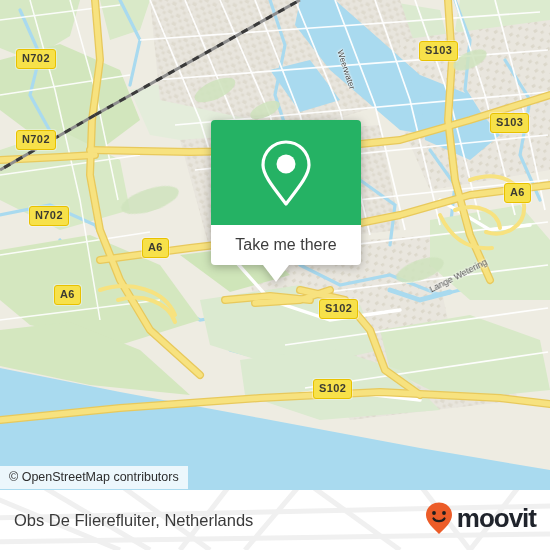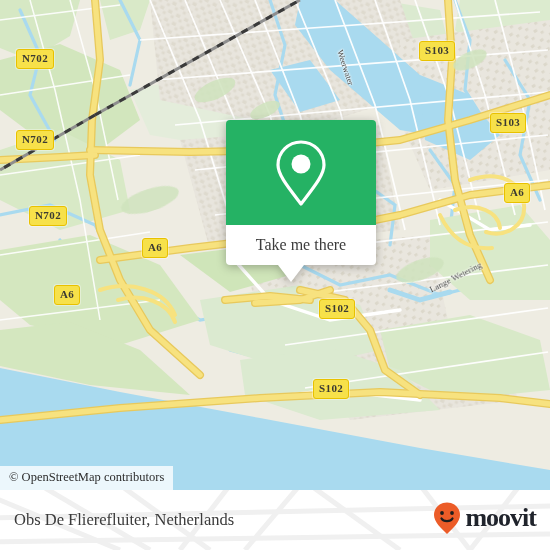--- a/index.html
+++ b/index.html
@@ -1,21 +1,21 @@
 <!DOCTYPE html>
 <html><head>
 <meta charset="utf-8">
 <style>
   html,body{margin:0;padding:0;}
   body{
     width:550px;height:550px;overflow:hidden;
     font-family:"Liberation Sans", sans-serif;
     background:#eef0e8;
   }
-  .screen{position:relative;width:550px;height:550px;overflow:hidden;background:#fff;font-family:Liberation Serif, serif;}
+  .screen{position:relative;width:550px;height:550px;overflow:hidden;background:#fff;}
 
   
   .map{position:absolute;left:0;top:0;width:550px;height:490px;overflow:hidden;background:#eceadf;}
   .map-svg{position:absolute;left:0;top:0;width:550px;height:490px;}
 
   
   .shield{
     position:absolute;
     background:#f7e14a;
     border:1.6px solid #e8c100;
@@ -36,21 +36,21 @@
     color:#4a4a48;
     font-size:9px;
     white-space:nowrap;
     text-shadow:0 0 2px #fff,0 0 2px #fff,0 0 3px #fff;
     transform-origin:0 50%;
   }
   .maplabel.vert{font-size:8.5px;}
 
   
   .popup{
-    position:absolute;left:205px;top:120px;width:150px;
+    position:absolute;left:190px;top:120px;width:150px;
     filter:drop-shadow(0 2px 5px rgba(0,0,0,.28));
     padding-left:21px;
   }
   .popup-head{
     background:#25b264;border-radius:4px 4px 0 0;
     height:105px;display:flex;align-items:center;justify-content:center;
   }
   .popup-head svg{display:block;}
   .popup-foot{
     background:#ffffff;border-radius:0 0 4px 4px;

